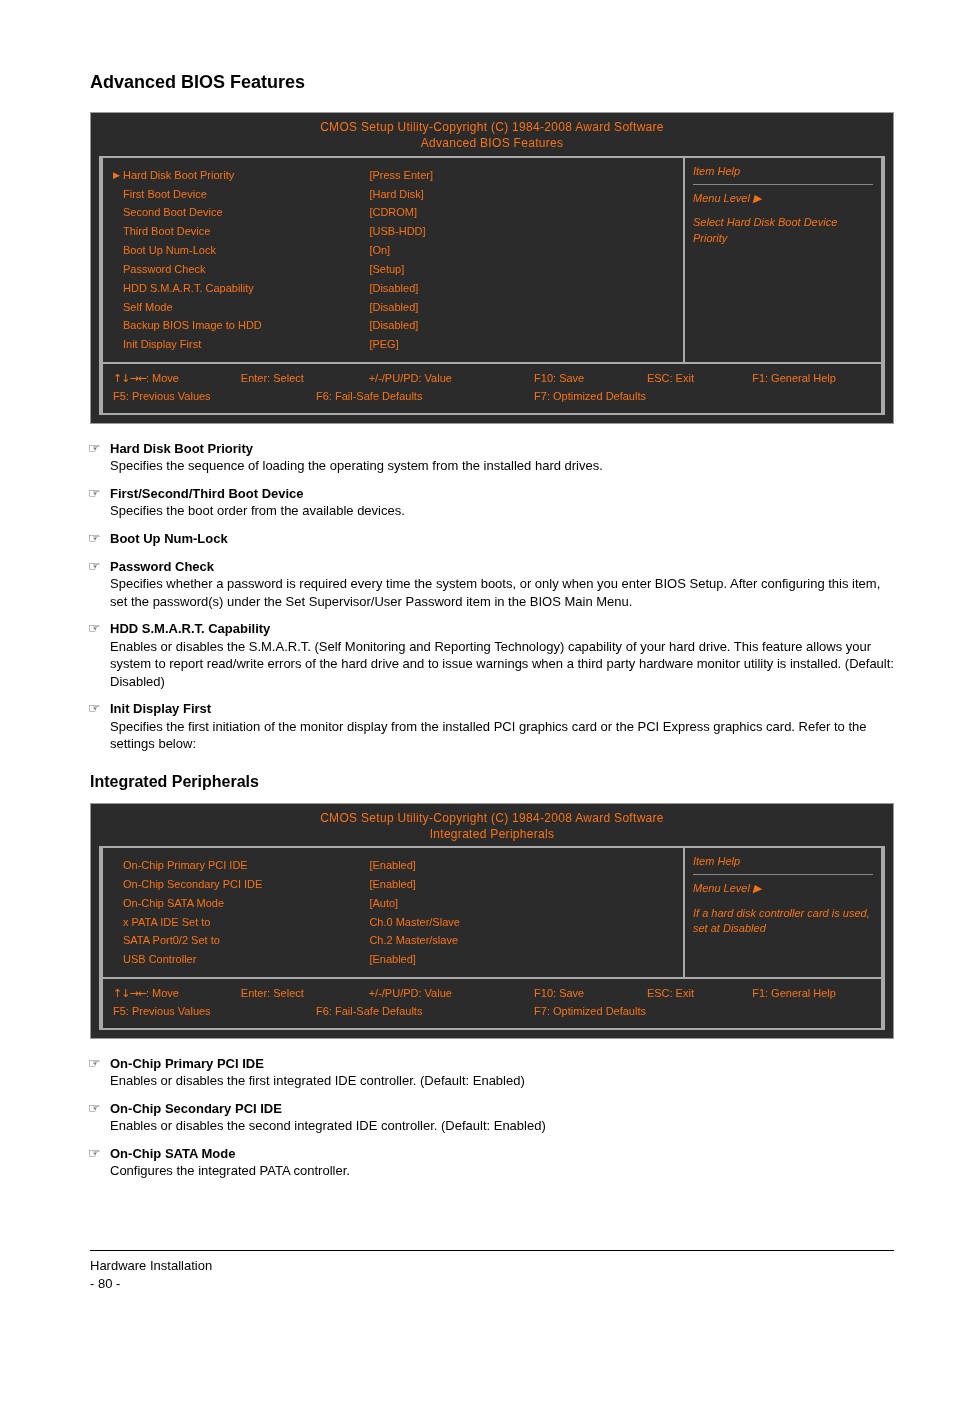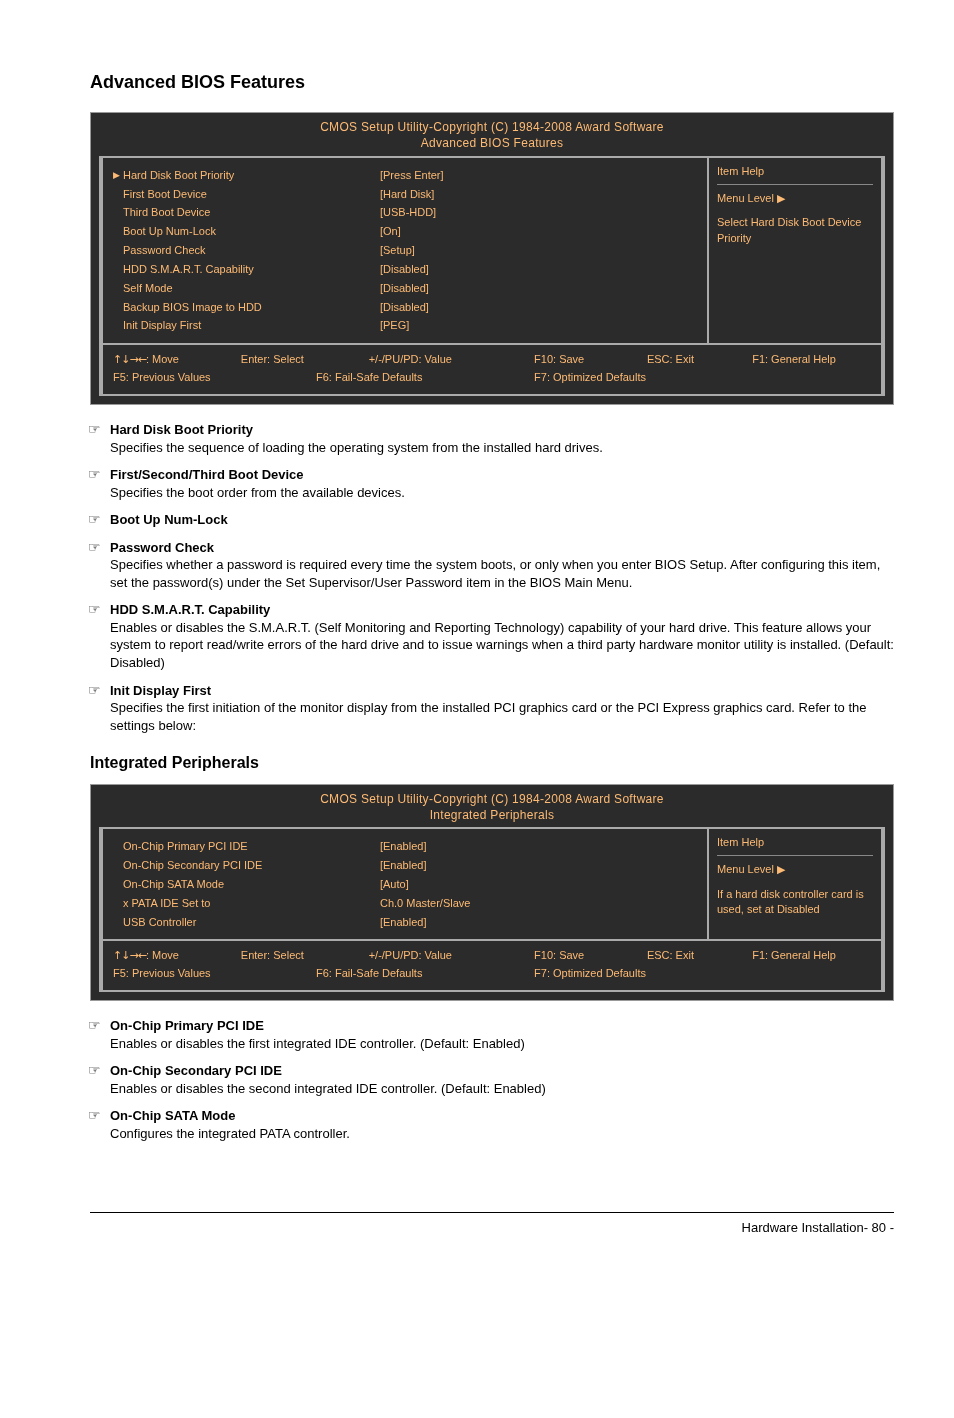--- a/index.html
+++ b/index.html
@@ -15,21 +15,21 @@
   }
   .page-title {
     font-size: 18px;
     font-weight: bold;
     margin: 30px 0 18px 30px;
   }
 
   
   .bios-screen {
     background: #2b2b2b;
-    color: #fdba74;
+    color: #f97316;
     border: 1px solid #999;
     margin-left: 30px;
     margin-bottom: 16px;
   }
   .bios-title-row {
     text-align: center;
     font-size: 12px;
     padding: 6px 0 4px 0;
     letter-spacing: 0.3px;
   }
@@ -60,23 +60,24 @@
   .bios-row-arrow {
     width: 10px;
     text-align: left;
     padding-right: 4px;
     font-size: 9px;
     line-height: 14px;
   }
   .bios-row-noarrow { width: 10px; }
 
   .bios-right {
-    width: 172px;
+    width: 196px;
     padding: 6px 8px;
     font-size: 11px;
+    font-style: italic;
   }
   .help-title {
     padding-bottom: 5px;
     border-bottom: 1px solid #888;
     margin-bottom: 6px;
   }
   .bios-right .help-body {
     font-size: 11px;
     line-height: 1.4;
   }
@@ -126,20 +127,21 @@
   
   .pg-footer {
     margin-top: 70px;
     border-top: 1px solid #000;
     padding-top: 6px;
     display: flex;
     justify-content: flex-end;
     font-size: 13px;
     margin-left: 30px;
     margin-right: 0;
+    flex-direction: column;
   }
 </style>
 </head>
 <body>
 
 <div class="page-title">Advanced BIOS Features</div>
 
 <div class="bios-screen">
   <div class="bios-title-row">
     <div>CMOS Setup Utility-Copyright (C) 1984-2008 Award Software</div>
@@ -149,20 +151,25 @@
     <div class="bios-left">
       <div class="bios-row selected">
         <span class="bios-row-arrow">▶</span>
         <span class="bios-row-label">Hard Disk Boot Priority</span>
         <span class="bios-row-value">[Press Enter]</span>
       </div>
       <div class="bios-row">
         <span class="bios-row-noarrow"></span>
         <span class="bios-row-label">First Boot Device</span>
         <span class="bios-row-value">[Hard Disk]</span>
+      </div>
+      <div class="bios-row">
+        <span class="bios-row-noarrow"></span>
+        <span class="bios-row-label">Second Boot Device</span>
+        <span class="bios-row-value">[CDROM]</span>
       </div>
       <div class="bios-row">
         <span class="bios-row-noarrow"></span>
         <span class="bios-row-label">Third Boot Device</span>
         <span class="bios-row-value">[USB-HDD]</span>
       </div>
       <div class="bios-row">
         <span class="bios-row-noarrow"></span>
         <span class="bios-row-label">Boot Up Num-Lock</span>
         <span class="bios-row-value">[On]</span>
@@ -264,20 +271,25 @@
         <span class="bios-row-label">On-Chip SATA Mode</span>
         <span class="bios-row-value">[Auto]</span>
       </div>
       <div class="bios-row">
         <span class="bios-row-noarrow"></span>
         <span class="bios-row-label">x    PATA IDE Set to</span>
         <span class="bios-row-value">Ch.0 Master/Slave</span>
       </div>
       <div class="bios-row">
         <span class="bios-row-noarrow"></span>
+        <span class="bios-row-label">SATA Port0/2 Set to</span>
+        <span class="bios-row-value">Ch.2 Master/slave</span>
+      </div>
+      <div class="bios-row">
+        <span class="bios-row-noarrow"></span>
         <span class="bios-row-label">USB Controller</span>
         <span class="bios-row-value">[Enabled]</span>
       </div>
     </div>
     <div class="bios-right">
       <div class="help-title">Item Help</div>
       <div>
         <span>Menu Level</span>&nbsp;<span class="tri">▶</span>
       </div>
       <div style="height:10px"></div>

